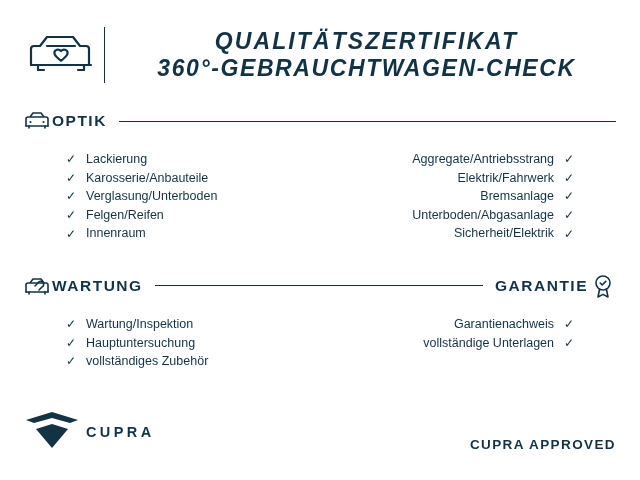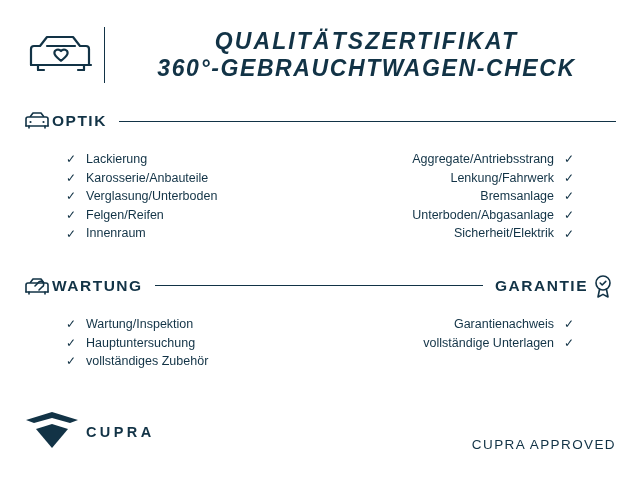--- a/index.html
+++ b/index.html
@@ -160,21 +160,21 @@
     gap: 6px;
   }
   .brand-word {
     font-size: 14.5px;
     font-weight: bold;
     letter-spacing: 3.4px;
     color: #123346;
   }
   .footer-right {
     font-size: 13.5px;
-    font-weight: normal;
+    font-weight: bold;
     letter-spacing: 1.4px;
     color: #123346;
     padding-bottom: 2px;
   }
 
   .spacer-lg { height: 26px; }
 </style>
 </head>
 <body>
 
@@ -240,21 +240,21 @@
         </div>
       </div>
 
       <div class="col col-right">
         <div class="item">
           <span class="check">✓</span>
           <span class="item-label">Aggregate/Antriebsstrang</span>
         </div>
         <div class="item">
           <span class="check">✓</span>
-          <span class="item-label">Lenkung/Fahrwerk</span>
+          <span class="item-label">Elektrik/Fahrwerk</span>
         </div>
         <div class="item">
           <span class="check">✓</span>
           <span class="item-label">Bremsanlage</span>
         </div>
         <div class="item">
           <span class="check">✓</span>
           <span class="item-label">Unterboden/Abgasanlage</span>
         </div>
         <div class="item">

